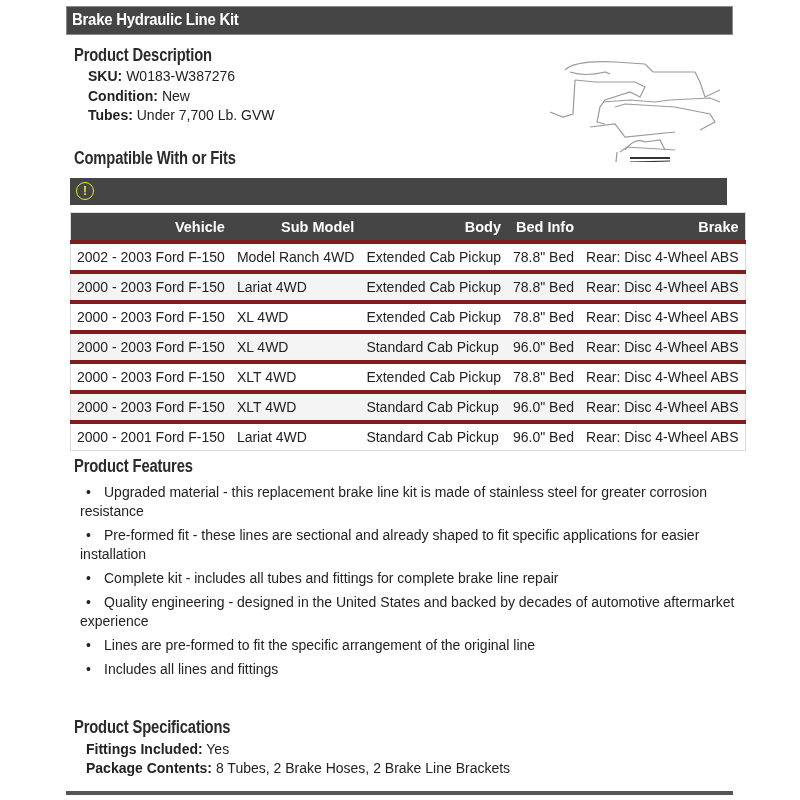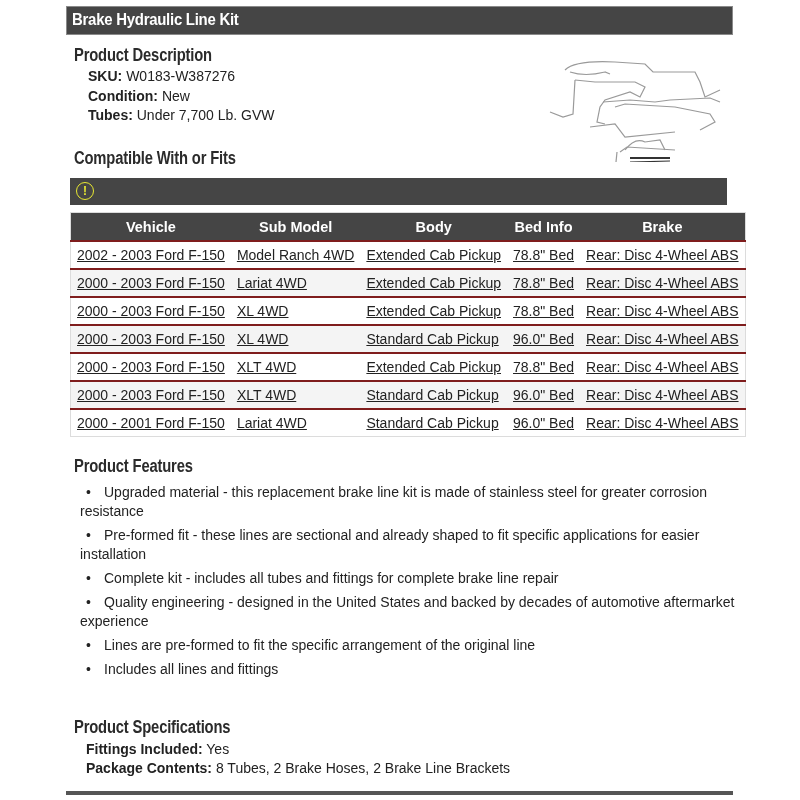--- a/index.html
+++ b/index.html
@@ -13,23 +13,23 @@
         transform: scaleX(0.82); transform-origin: left; letter-spacing: -0.2px; white-space: nowrap; }
   .kv { position: absolute; left: 88px; font-size: 14px; color: #222; white-space: nowrap; }
   .kv b { font-weight: bold; }
   .product-image { position: absolute; left: 535px; top: 42px; width: 200px; height: 120px; }
   .warn-bar { position: absolute; left: 70px; top: 178px; width: 657px; height: 27px; background: #454545; }
   .warn-icon { position: absolute; left: 6px; top: 4px; width: 16px; height: 16px; border: 1.5px solid #e8e832;
                border-radius: 50%; color: #e8e832; font-size: 12px; font-weight: bold; text-align: center; line-height: 16px; }
   .warn-text { position: absolute; left: 30px; top: 5px; color: #eded2a; font-weight: bold; font-size: 14px; white-space: nowrap; }
   table.compat { position: absolute; left: 70px; top: 212px; width: 657px; border-collapse: collapse;
                  font-size: 14px; border: 1px solid #dcdcdc; }
-  table.compat th { background: #454545; color: #fff; text-align: center; font-weight: bold; height: 27px;
+  table.compat th { background: #454545; color: #fff; text-align: right; font-weight: bold; height: 27px;
                     padding: 0 6px; font-size: 14.5px; }
-  table.compat td { height: 26px; padding: 0 6px; border-top: 2px solid #7f1d1d; white-space: nowrap; color: #222; text-decoration: underline; }
+  table.compat td { height: 26px; padding: 0 6px; border-top: 4px solid #7f1d1d; white-space: nowrap; color: #222; }
   table.compat tr:nth-child(even) td { background: #f4f4f4; }
   table.compat tr:nth-child(odd) td { background: #ffffff; }
   ul.features { position: absolute; left: 80px; top: 483px; width: 660px; margin: 0; padding: 0; list-style: none; font-size: 14px; color: #222; }
   ul.features li { margin-bottom: 5px; line-height: 19px; }
   ul.features li .bullet { display: inline-block; width: 24px; text-indent: 6px; }
   .bottom-rule { position: absolute; left: 66px; top: 791px; width: 667px; height: 4px; background: #555; }
 </style>
 </head>
 <body>
 

